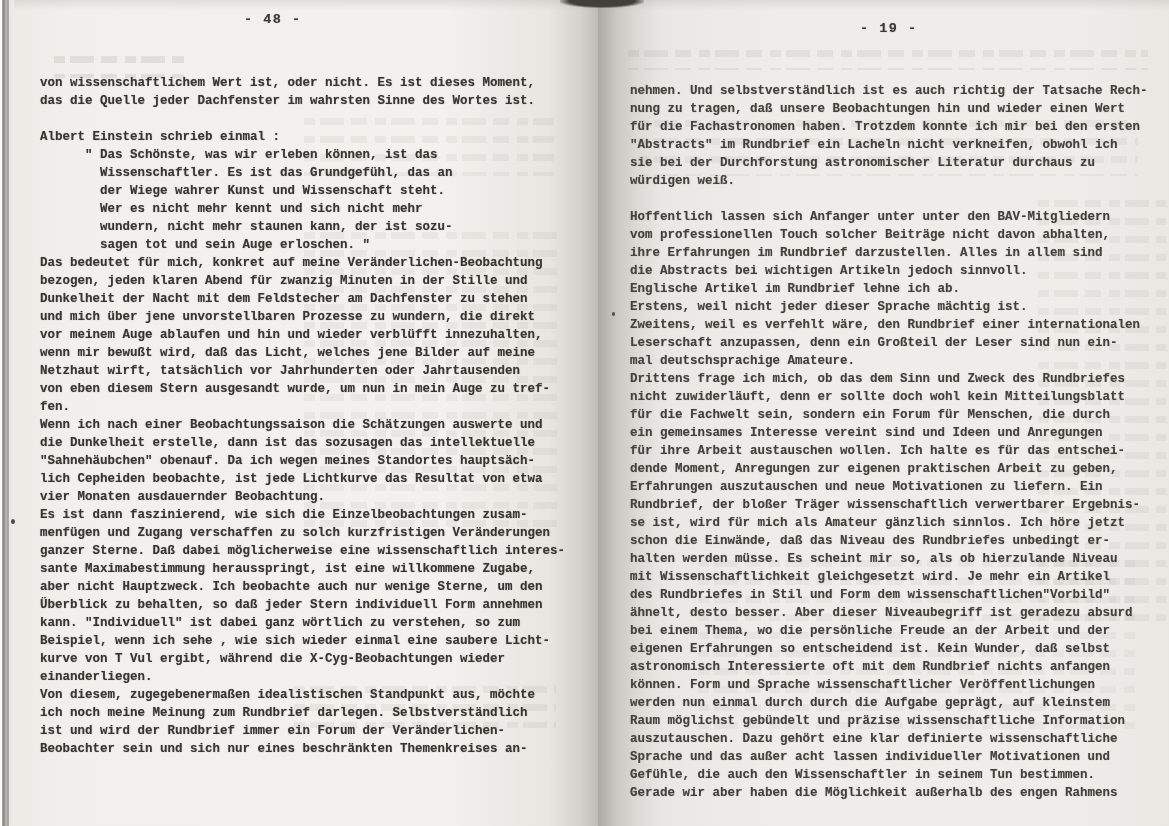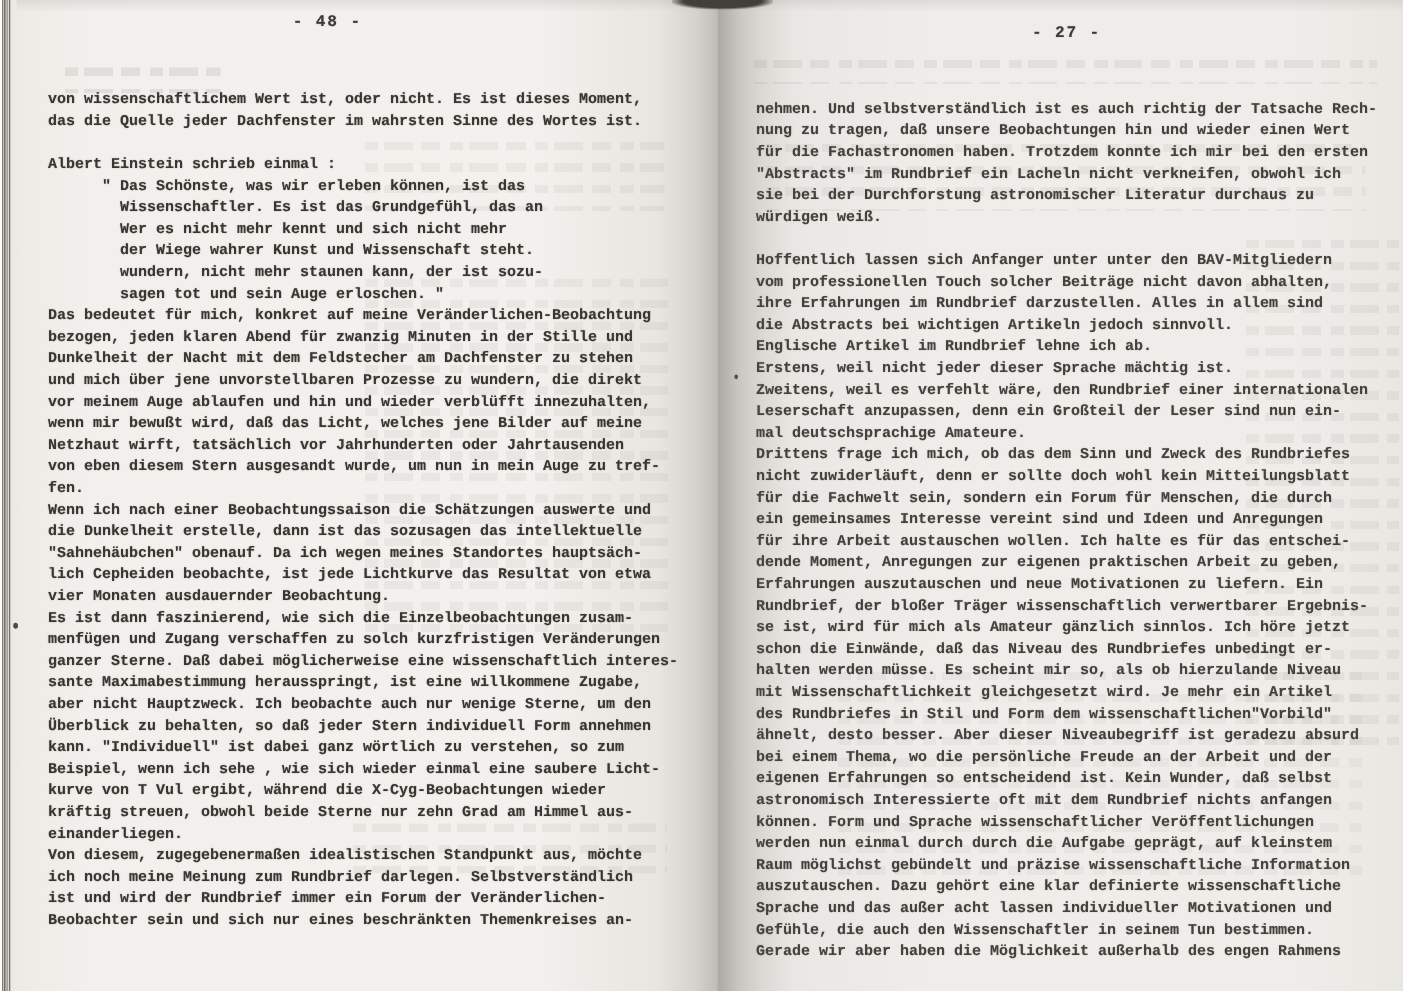--- a/index.html
+++ b/index.html
@@ -104,22 +104,22 @@
     <div class="ghost" style="left:290px; top:232px; width:255px; height:300px; opacity:.09;"></div>
     <div class="ghost" style="left:280px; top:686px; width:262px; height:42px; opacity:.11;"></div>
 
     <div class="text-block tb-left">
         <div class="tline">von wissenschaftlichem Wert ist, oder nicht. Es ist dieses Moment,</div>
         <div class="tline">das die Quelle jeder Dachfenster im wahrsten Sinne des Wortes ist.</div>
         <div class="tline"> </div>
         <div class="tline">Albert Einstein schrieb einmal :</div>
         <div class="tline">      " Das Schönste, was wir erleben können, ist das</div>
         <div class="tline">        Wissenschaftler. Es ist das Grundgefühl, das an</div>
+        <div class="tline">        der Wiege wahrer Kunst und Wissenschaft steht.</div>
         <div class="tline">        Wer es nicht mehr kennt und sich nicht mehr</div>
-        <div class="tline">        der Wiege wahrer Kunst und Wissenschaft steht.</div>
         <div class="tline">        wundern, nicht mehr staunen kann, der ist sozu-</div>
         <div class="tline">        sagen tot und sein Auge erloschen. "</div>
         <div class="tline">Das bedeutet für mich, konkret auf meine Veränderlichen-Beobachtung</div>
         <div class="tline">bezogen, jeden klaren Abend für zwanzig Minuten in der Stille und</div>
         <div class="tline">Dunkelheit der Nacht mit dem Feldstecher am Dachfenster zu stehen</div>
         <div class="tline">und mich über jene unvorstellbaren Prozesse zu wundern, die direkt</div>
         <div class="tline">vor meinem Auge ablaufen und hin und wieder verblüfft innezuhalten,</div>
         <div class="tline">wenn mir bewußt wird, daß das Licht, welches jene Bilder auf meine</div>
         <div class="tline">Netzhaut wirft, tatsächlich vor Jahrhunderten oder Jahrtausenden</div>
         <div class="tline">von eben diesem Stern ausgesandt wurde, um nun in mein Auge zu tref-</div>
@@ -131,33 +131,32 @@
         <div class="tline">vier Monaten ausdauernder Beobachtung.</div>
         <div class="tline">Es ist dann faszinierend, wie sich die Einzelbeobachtungen zusam-</div>
         <div class="tline">menfügen und Zugang verschaffen zu solch kurzfristigen Veränderungen</div>
         <div class="tline">ganzer Sterne. Daß dabei möglicherweise eine wissenschaftlich interes-</div>
         <div class="tline">sante Maximabestimmung herausspringt, ist eine willkommene Zugabe,</div>
         <div class="tline">aber nicht Hauptzweck. Ich beobachte auch nur wenige Sterne, um den</div>
         <div class="tline">Überblick zu behalten, so daß jeder Stern individuell Form annehmen</div>
         <div class="tline">kann. "Individuell" ist dabei ganz wörtlich zu verstehen, so zum</div>
         <div class="tline">Beispiel, wenn ich sehe , wie sich wieder einmal eine saubere Licht-</div>
         <div class="tline">kurve von T Vul ergibt, während die X-Cyg-Beobachtungen wieder</div>
-        <div class="tline">kräftig streuen, obwohl beide Sterne nur zehn Grad am Himmel aus-</div>
         <div class="tline">einanderliegen.</div>
         <div class="tline">Von diesem, zugegebenermaßen idealistischen Standpunkt aus, möchte</div>
         <div class="tline">ich noch meine Meinung zum Rundbrief darlegen. Selbstverständlich</div>
         <div class="tline">ist und wird der Rundbrief immer ein Forum der Veränderlichen-</div>
         <div class="tline">Beobachter sein und sich nur eines beschränkten Themenkreises an-</div>
       </div>
 
     <div class="speck" style="left:-3px; top:519px; width:4px; height:5px;"></div>
   </div>
 
   <div class="page page-right">
-    <div class="page-number pn-right">- 27 -</div>
+    <div class="page-number pn-right">- 19 -</div>
 
     <div class="ghost" style="left:30px; top:50px; width:520px; height:20px; opacity:.13;"></div>
     <div class="ghost" style="left:40px; top:120px; width:500px; height:56px; opacity:.10;"></div>
     <div class="ghost" style="left:440px; top:200px; width:128px; height:430px; opacity:.10;"></div>
     <div class="ghost" style="left:100px; top:560px; width:440px; height:180px; opacity:.07;"></div>
 
     <div class="text-block tb-right">
         <div class="tline">nehmen. Und selbstverständlich ist es auch richtig der Tatsache Rech-</div>
         <div class="tline">nung zu tragen, daß unsere Beobachtungen hin und wieder einen Wert</div>
         <div class="tline">für die Fachastronomen haben. Trotzdem konnte ich mir bei den ersten</div>

